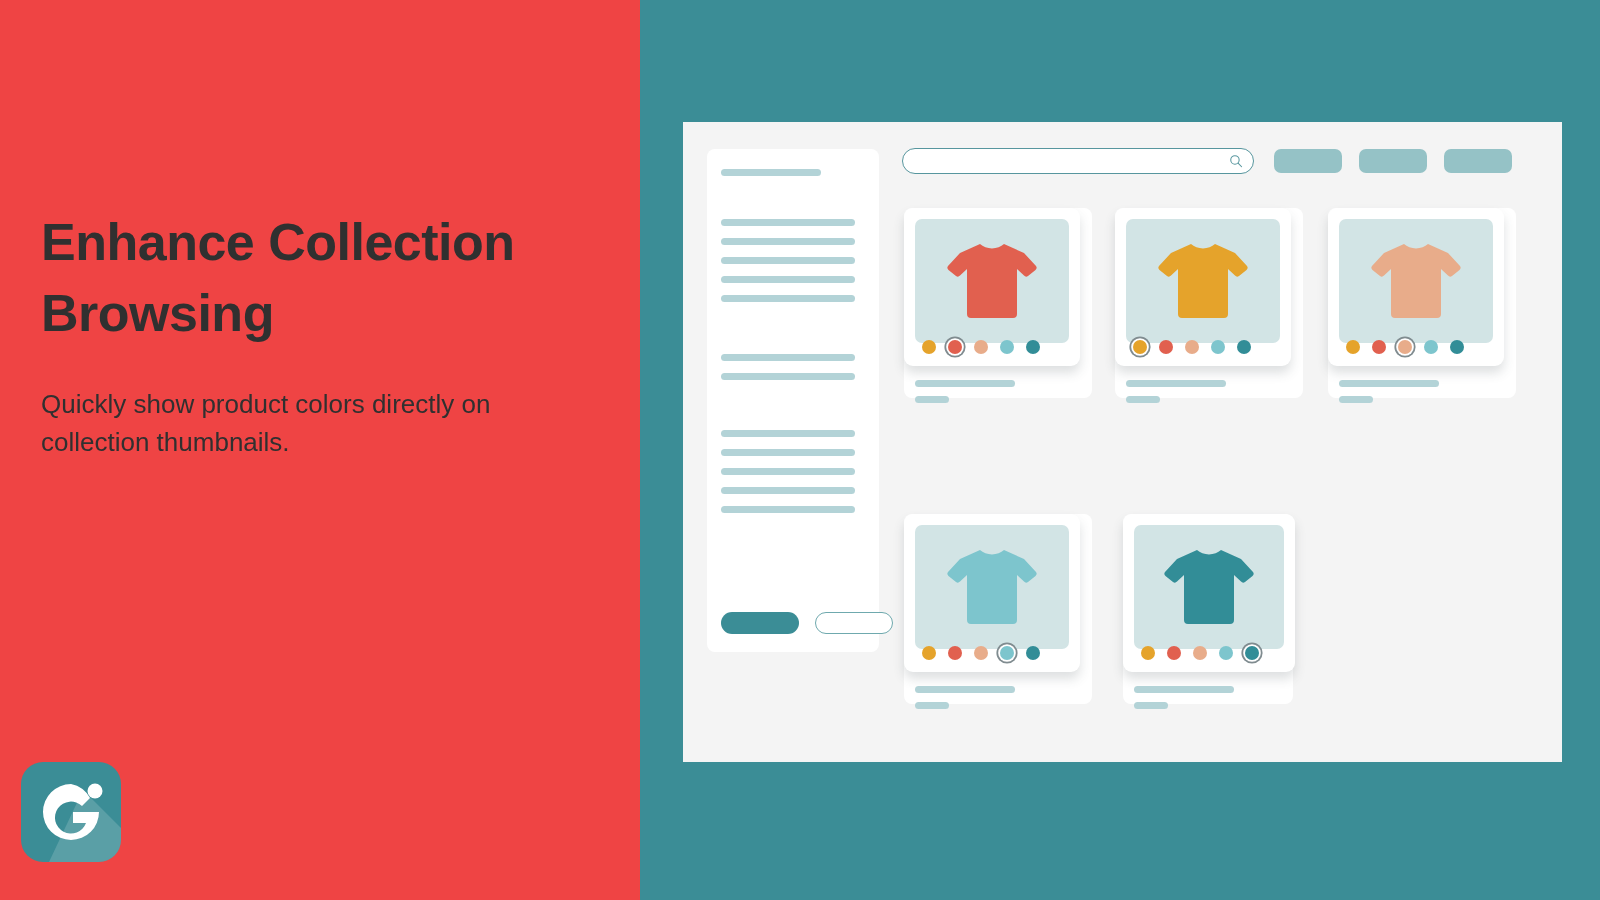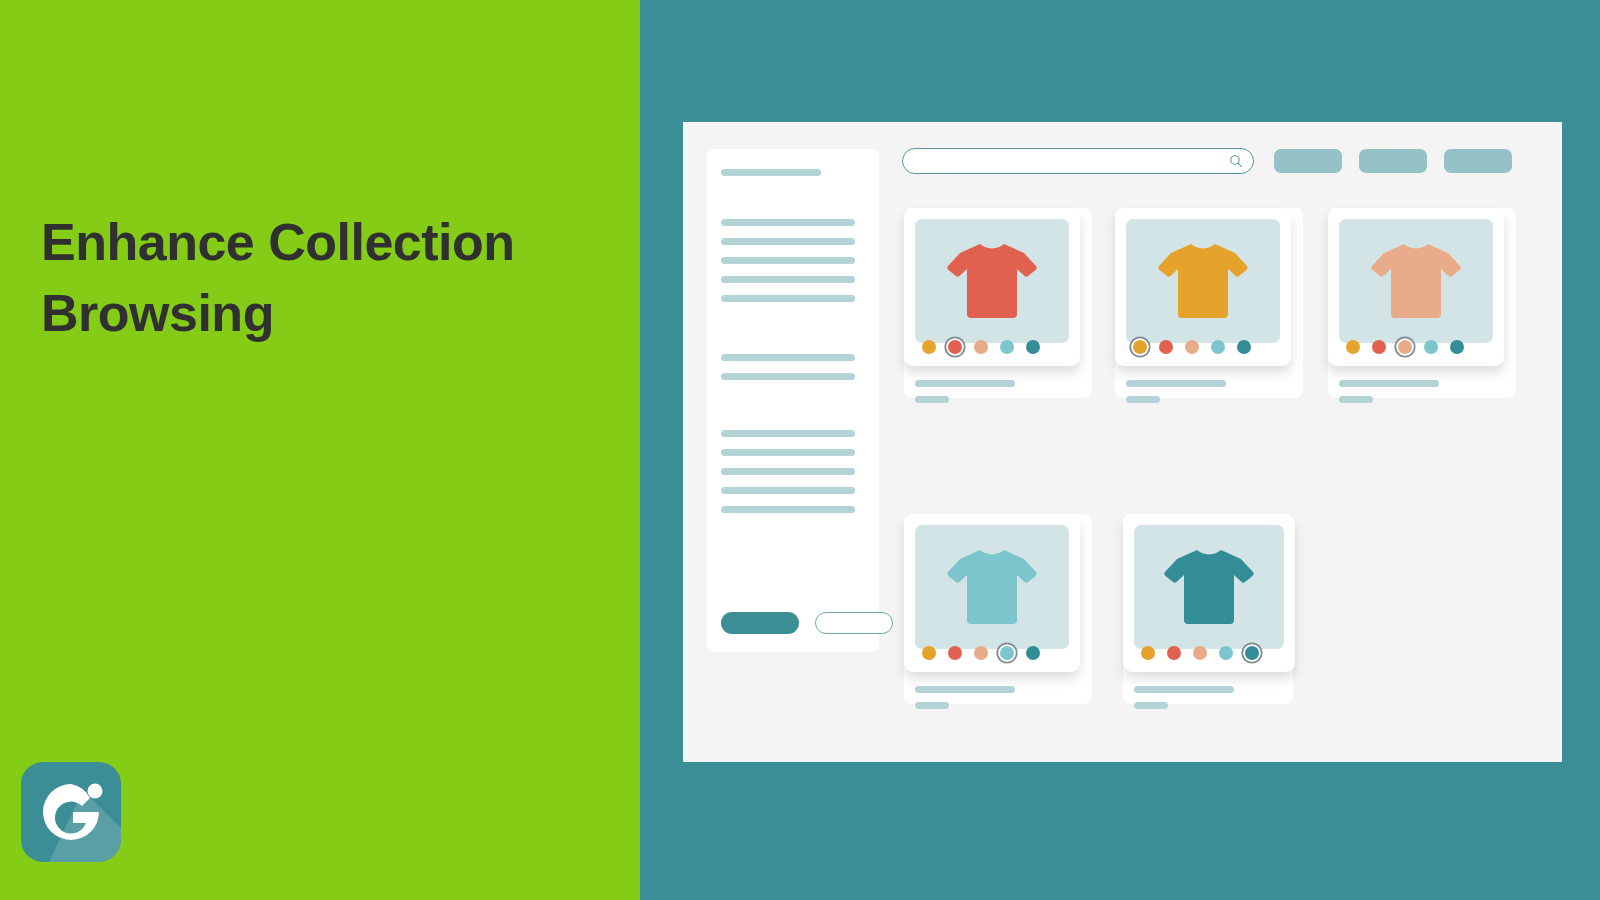--- a/index.html
+++ b/index.html
@@ -18,21 +18,21 @@
     width: 1600px;
     height: 900px;
     overflow: hidden;
   }
 
   
   .left-pane {
     position: absolute;
     left: 0; top: 0;
     width: 640px; height: 900px;
-    background: #84cc16;
+    background: #ef4444;
   }
   .headline {
     position: absolute;
     left: 41px;
     top: 207px;
     width: 580px;
     font-size: 52px;
     font-weight: bold;
     line-height: 1.36;
     letter-spacing: -0.5px;
@@ -206,20 +206,21 @@
     background: #B3D3D7;
   }
 </style>
 </head>
 <body>
 
 <div class="stage">
 
   <div class="left-pane">
     <h1 class="headline">Enhance Collection Browsing</h1>
+    <p class="subhead">Quickly show product colors directly on collection thumbnails.</p>
 
     <div class="logo-badge">
       <svg class="logo-shadow" viewBox="0 0 100 100">
         <polygon points="62,28 100,66 100,100 28,100" fill="#ffffff" opacity="0.16"></polygon>
       </svg>
       <svg class="logo-glyph" viewBox="0 0 100 100">
         <path d="M50 22 a28 28 0 1 0 0 56 a28 28 0 0 0 28 -28 h-26 v11 h13 a16 16 0 1 1 -4 -17 l8 -8 a28 28 0 0 0 -19 -14 z" fill="#ffffff"></path>
         <circle cx="74" cy="29" r="7.5" fill="#ffffff"></circle>
       </svg>
     </div>

